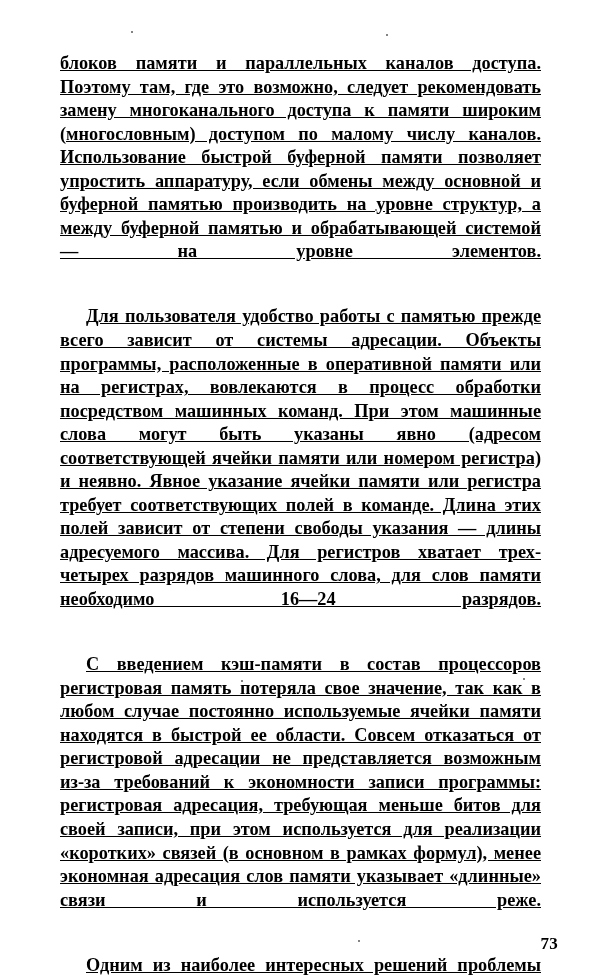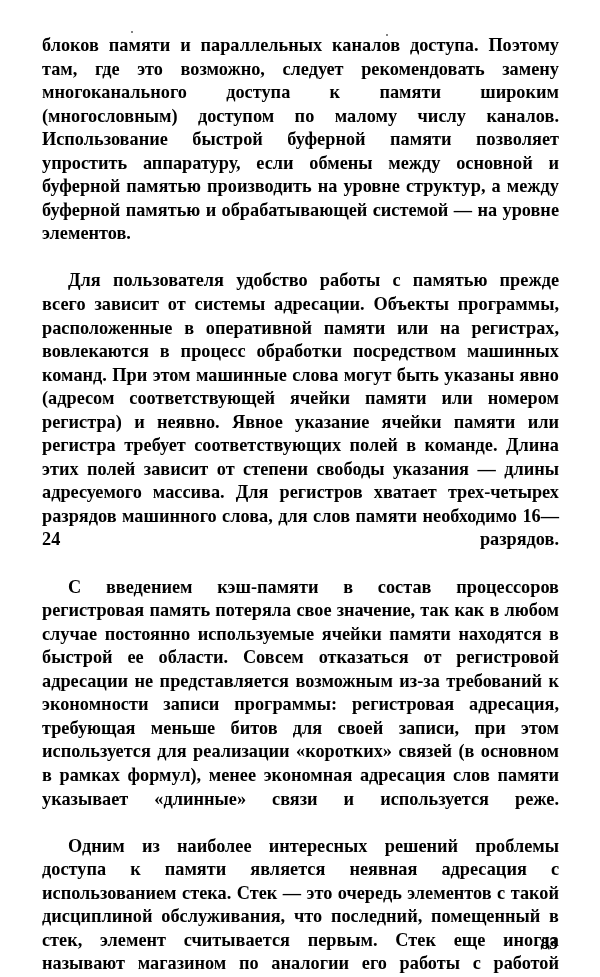--- a/index.html
+++ b/index.html
@@ -27,31 +27,32 @@
 
   
   .text-column {
     position: absolute;
     left: 42px;
     top: 34px;
     width: 517px;
   }
 
   .para {
-    margin: 0;
+    margin: 18px;
     text-align: justify;
     text-justify: inter-word;
     text-indent: 26px;
     font-size: 18.3px;
     line-height: 23.55px;
     letter-spacing: 0px;
     word-spacing: 0.2px;
     font-weight: 600;
     -moz-font-feature-settings: "liga" 0;
     font-feature-settings: "liga" 0;
+    text-decoration: underline;
   }
   
   .para.continuation {
     text-indent: 0;
   }
   
   .para::after {
     content: "";
     display: inline-block;
     width: 100%;
@@ -97,15 +98,15 @@
     <p class="para continuation">блоков памяти и параллельных каналов доступа. Поэтому там, где это возможно, следует рекомендовать замену многоканального доступа к памяти широким (многословным) доступом по малому числу каналов. Использование быстрой буферной памяти позволяет упростить аппаратуру, если обмены между основной и буферной памятью производить на уровне структур, а между буферной памятью и обрабатывающей системой — на уровне элементов.</p>
 
     <p class="para">Для пользователя удобство работы с памятью прежде всего зависит от системы адресации. Объекты программы, расположенные в оперативной памяти или на регистрах, вовлекаются в процесс обработки посредством машинных команд. При этом машинные слова могут быть указаны явно (адресом соответствующей ячейки памяти или номером регистра) и неявно. Явное указание ячейки памяти или регистра требует соответствующих полей в команде. Длина этих полей зависит от степени свободы указания — длины адресуемого массива. Для регистров хватает трех-четырех разрядов машинного слова, для слов памяти необходимо 16—24 разрядов.</p>
 
     <p class="para">С введением кэш-памяти в состав процессоров регистровая память потеряла свое значение, так как в любом случае постоянно используемые ячейки памяти находятся в быстрой ее области. Совсем отказаться от регистровой адресации не представляется возможным из-за требований к экономности записи программы: регистровая адресация, требующая меньше битов для своей записи, при этом используется для реализации «коротких» связей (в основном в рамках формул), менее экономная адресация слов памяти указывает «длинные» связи и используется реже.</p>
 
     <p class="para ragged-last">Одним из наиболее интересных решений проблемы доступа к памяти является неявная адресация с использованием стека. Стек — это очередь элементов с такой дисциплиной обслуживания, что последний, помещенный в стек, элемент считывается первым. Стек еще иногда называют магазином по аналогии его работы с работой магазинов автоматического стрелкового оружия. Для стека определены две операции — запись данного и выдача данного. Первая операция помещает значение в вершину стека, «заслоняя» при этом предыдущую вершину, вторая — выбирает верхний элемент стека, открывая доступ к следующему.</p>
 
   </div>
 
-  <div class="folio">83</div>
+  <div class="folio">73</div>
 
 </div>
 
 </body></html>

